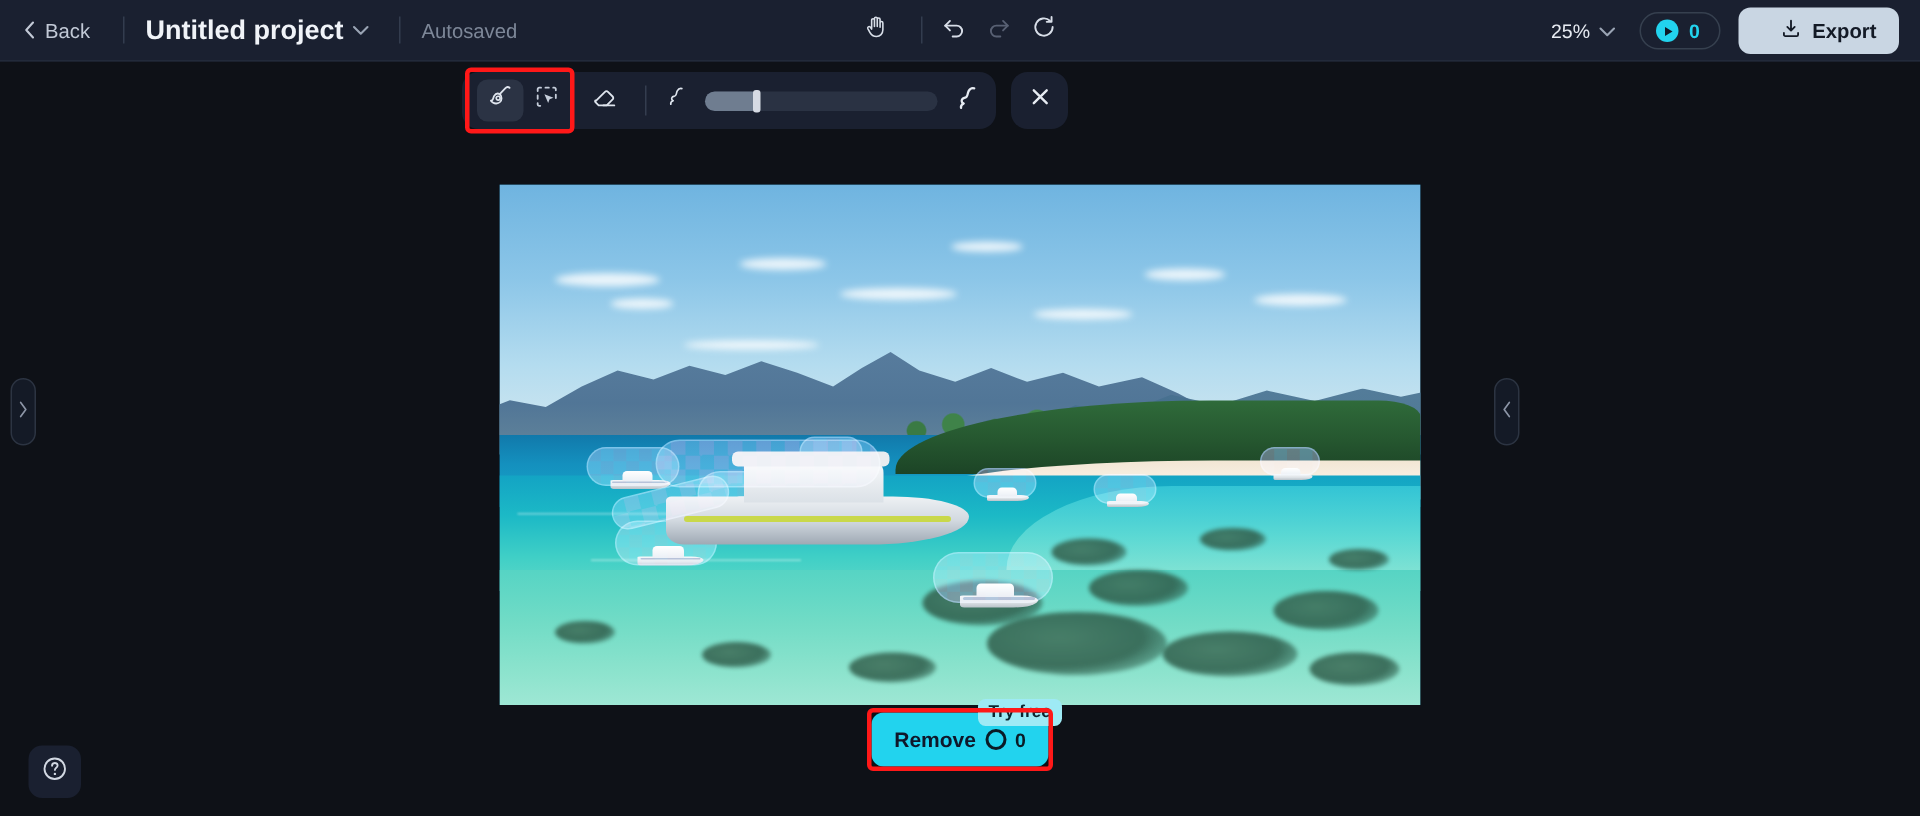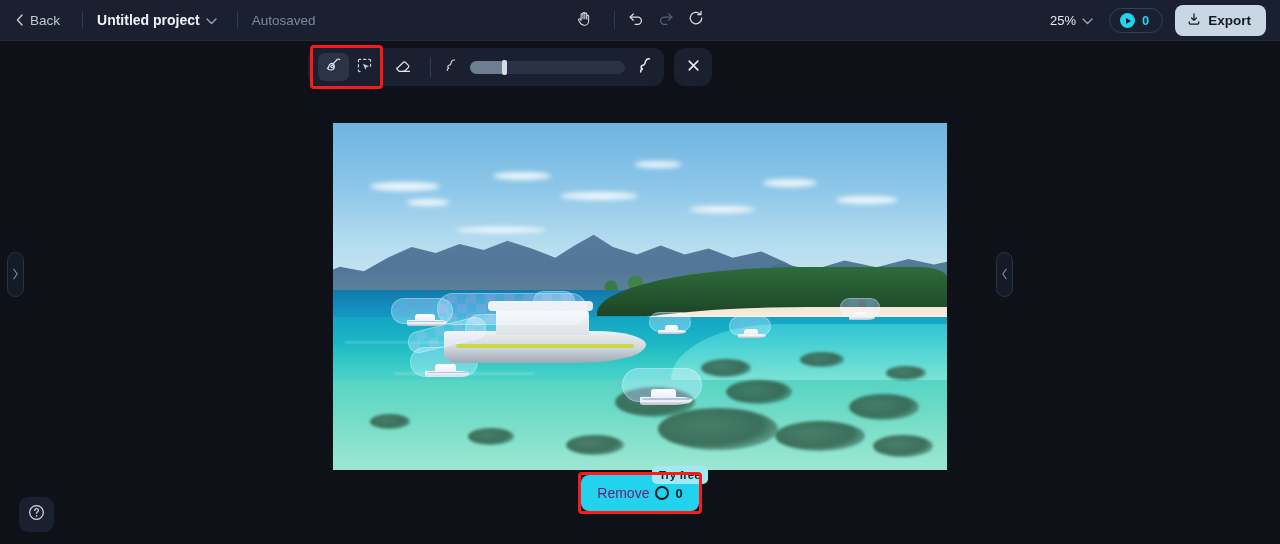--- a/index.html
+++ b/index.html
@@ -18,21 +18,21 @@
     display: flex; align-items: center;
     border-bottom: 1px solid #222a3a;
   }
   .hdr-left { display: flex; align-items: center; gap: 0; padding-left: 14px; }
   .back-btn {
     display: flex; align-items: center; gap: 7px;
     color: #c2c9d6; font-size: 13.5px; cursor: pointer; padding: 4px 8px 4px 2px;
   }
   .back-btn svg { display: block; }
   .vdiv { width: 1px; height: 18px; background: #333c4e; margin: 0 14px; }
-  .proj-name { color: #f0f3f8; font-size: 14px; font-weight: bold; white-space: nowrap; }
+  .proj-name { color: #f0f3f8; font-size: 18px; font-weight: bold; white-space: nowrap; }
   .chev-btn { padding: 4px 6px; cursor: pointer; display: flex; align-items: center; }
   .autosaved { color: #7d8798; font-size: 13.5px; white-space: nowrap; }
 
   .hdr-center {
     position: absolute; left: 50%; transform: translateX(-50%);
     display: flex; align-items: center; gap: 0;
   }
   .tool-ico {
     width: 30px; height: 30px; display: flex; align-items: center; justify-content: center;
     cursor: pointer; border-radius: 6px;
@@ -59,21 +59,21 @@
   }
   .credit-dot .wedge {
     width: 0; height: 0; border-left: 5px solid #101826;
     border-top: 3.5px solid transparent; border-bottom: 3.5px solid transparent;
     margin-left: 2px;
   }
   .credits .cnum { color: #22d3ee; font-size: 13px; font-weight: bold; }
   .export-btn {
     display: flex; align-items: center; gap: 7px;
     background: #c9d6e3; color: #131a26;
-    border-radius: 8px; padding: 7px 15px 7px 12px;
+    border-radius: 8px; padding: 7px 15px 7px 28px;
     font-size: 13.5px; font-weight: bold; cursor: pointer;
   }
 
   
   .toolbar-wrap {
     position: absolute; left: 50%; transform: translateX(-50%); top: 48px;
     display: flex; align-items: center; gap: 10px;
   }
   .toolbar {
     background: #1a2030; border-radius: 11px;
@@ -236,21 +236,21 @@
   }
 
   
   .remove-wrap { position: absolute; left: 581px; top: 475px; }
   .remove-btn {
     position: relative; width: 118px; height: 36px;
     background: #22d3ee; border-radius: 8px;
     display: flex; align-items: center; justify-content: center; gap: 6px;
     cursor: pointer;
   }
-  .remove-btn .rlabel { color: #701a75; font-size: 14px; font-weight: normal; }
+  .remove-btn .rlabel { color: #0f172a; font-size: 14px; font-weight: bold; }
   .remove-btn .ricon {
     width: 14px; height: 14px; border-radius: 50%;
     background: #22d3ee; border: 2px solid #0a1b26;
     display: flex; align-items: center; justify-content: center;
   }
   .remove-btn .rnum { color: #0a1b26; font-size: 13px; font-weight: bold; }
   .try-free {
     position: absolute; left: 71px; top: -9px;
     background: #9eeaf5; color: #0b2630;
     font-size: 11.5px; font-weight: bold;

